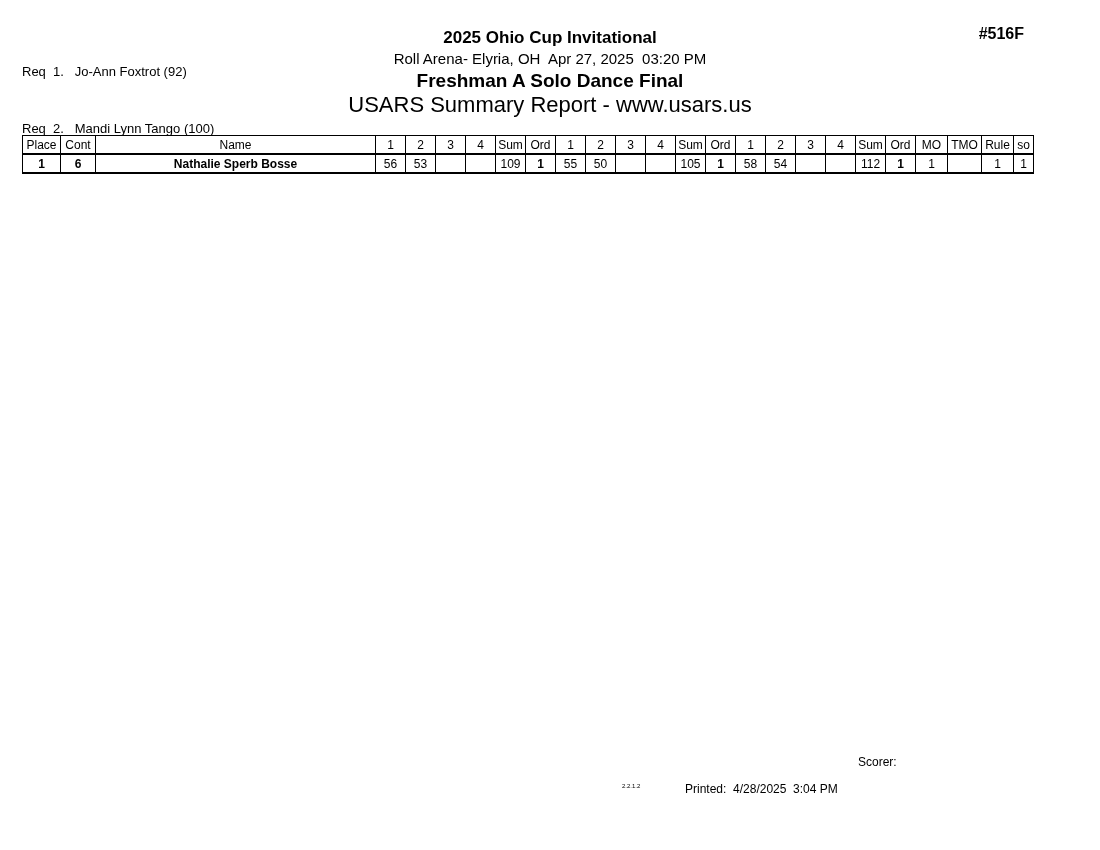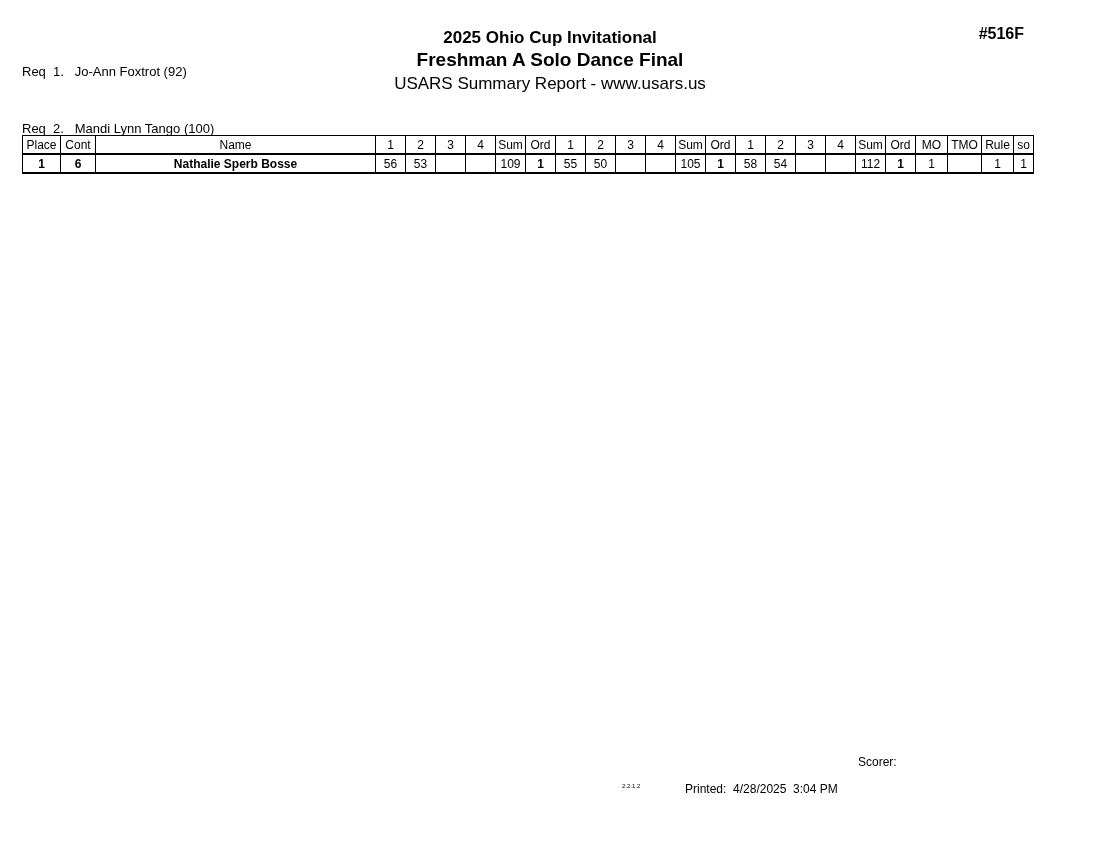--- a/index.html
+++ b/index.html
@@ -31,21 +31,21 @@
   .title-block {
     position: absolute;
     top: 28px;
     left: 0;
     width: 100%;
     text-align: center;
   }
   .title-line1 { font-size: 17px; font-weight: bold; line-height: 20px; white-space: pre; }
   .title-line2 { font-size: 15px; line-height: 21px; white-space: pre; }
   .title-line3 { font-size: 19px; font-weight: bold; line-height: 23px; white-space: pre; }
-  .title-line4 { font-size: 17px; line-height: 25px; white-space: pre; }
+  .title-line4 { font-size: 22px; line-height: 25px; white-space: pre; }
   .event-number {
     position: absolute;
     top: 25px;
     right: 76px;
     font-size: 16px;
     font-weight: bold;
   }
 
   
   table.results {
@@ -120,20 +120,21 @@
 
 <div class="page">
 
   <div class="req-block">
     <div>Req  1.   Jo-Ann Foxtrot (92)</div>
     <div>Req  2.   Mandi Lynn Tango (100)</div>
   </div>
 
   <div class="title-block">
     <div class="title-line1">2025 Ohio Cup Invitational</div>
+    <div class="title-line2">Roll Arena- Elyria, OH  Apr 27, 2025  03:20 PM</div>
     <div class="title-line3">Freshman A Solo Dance Final</div>
     <div class="title-line4">USARS Summary Report - www.usars.us</div>
   </div>
 
   <div class="event-number">#516F</div>
 
   <table class="results">
     <colgroup>
       <col style="width:38px">
         <col style="width:35px">

